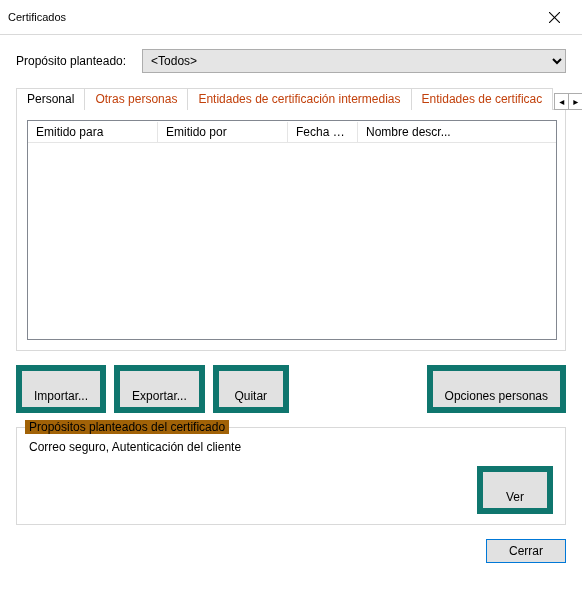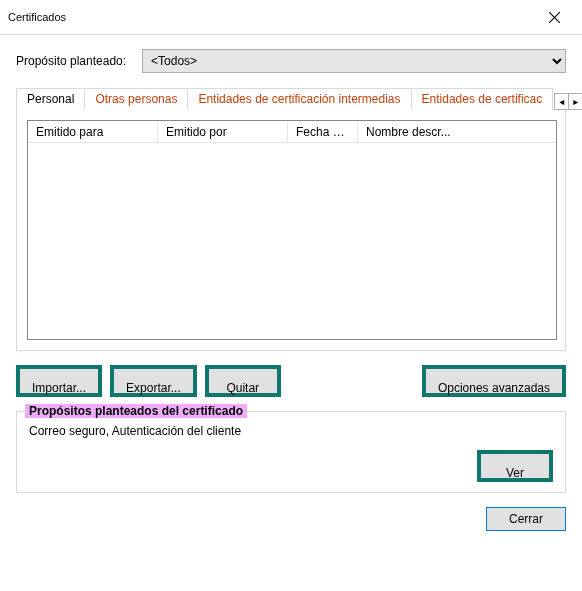--- a/index.html
+++ b/index.html
@@ -81,33 +81,33 @@
   .col2 { width:130px; }
   .col3 { width:70px; }
   .col4 { flex:1; }
 
   .button-row {
     display:flex; align-items:center; margin-top:14px; gap:8px;
   }
   .button-row .spacer { flex:1; }
   button.win {
     min-width:76px; height:24px;
-    border:4px solid #0f766e; background:#e1e1e1;
-    font:inherit; padding:12px 12px; cursor:default;
+    border:6px solid #0f766e; background:#e1e1e1;
+    font:inherit; padding:18px 12px; cursor:default;
   }
   button.win.wide { min-width:128px; }
 
   .groupbox {
     border:1px solid #d9d9d9;
     margin-top:14px; padding:12px 12px 10px 12px;
     position:relative;
   }
   .groupbox-title {
     position:absolute; top:-8px; left:8px;
-    background:#f0abfc; padding:0 4px;font-weight:bold;
+    background:#a16207; padding:0 4px;
   }
   .groupbox-body {
     display:flex; flex-direction:column; gap:12px;
   }
   .groupbox .view-row { display:flex; justify-content:flex-end; }
 
   .footer {
     display:flex; justify-content:flex-end;
     padding-top:14px;
   }
@@ -170,21 +170,21 @@
         </div>
         <div class="listview-body"></div>
       </div>
     </div>
 
     <div class="button-row">
       <button class="win">Importar...</button>
       <button class="win">Exportar...</button>
       <button class="win">Quitar</button>
       <span class="spacer"></span>
-      <button class="win wide">Opciones avanzadas</button>
+      <button class="win wide">Opciones personas</button>
     </div>
 
     <div class="groupbox">
       <span class="groupbox-title">Propósitos planteados del certificado</span>
       <div class="groupbox-body">
         <span>Correo seguro, Autenticación del cliente</span>
         <div class="view-row">
           <button class="win">Ver</button>
         </div>
       </div>

